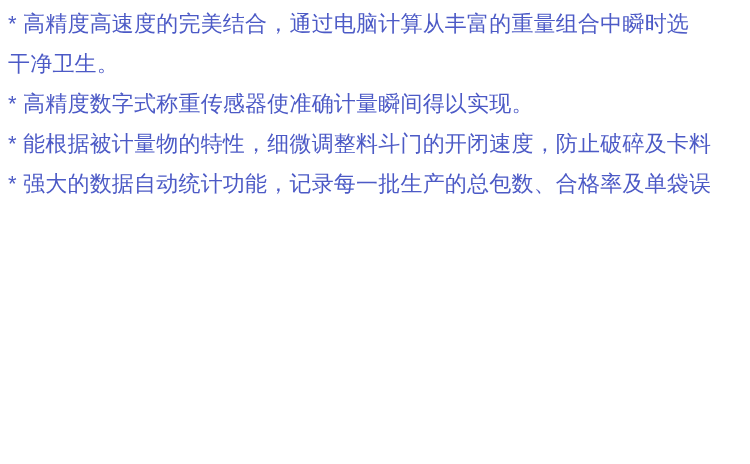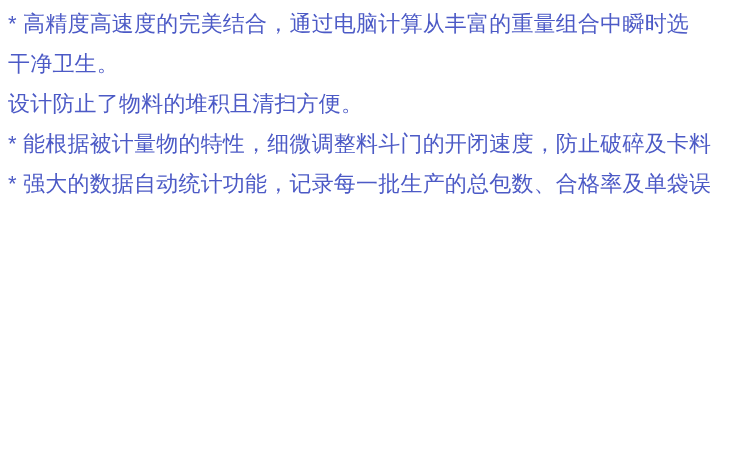--- a/index.html
+++ b/index.html
@@ -28,16 +28,16 @@
     white-space: nowrap;
     overflow: hidden;
   }
 </style>
 </head>
 <body style="background: rgb(255, 255, 255);">
 
 <div class="features" style="color: rgb(76, 90, 198);">
   <div class="feature-line">* 高精度高速度的完美结合，通过电脑计算从丰富的重量组合中瞬时选</div>
   <div class="feature-line">干净卫生。</div>
-  <div class="feature-line">设计防止了物料的堆积且清扫方便。</div>
+  <div class="feature-line">* 高精度数字式称重传感器使准确计量瞬间得以实现。</div>
   <div class="feature-line">* 能根据被计量物的特性，细微调整料斗门的开闭速度，防止破碎及卡料</div>
   <div class="feature-line">* 强大的数据自动统计功能，记录每一批生产的总包数、合格率及单袋误</div>
 </div>
 
 </body></html>

